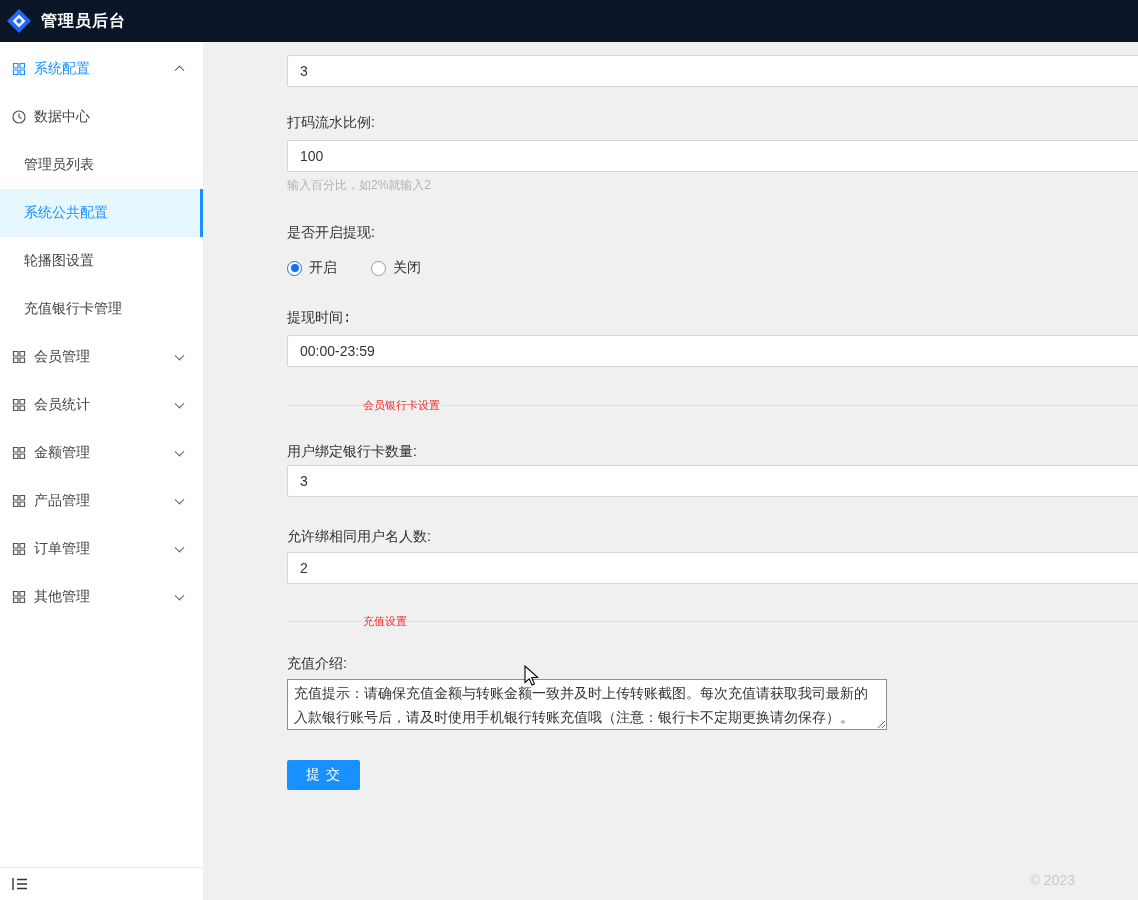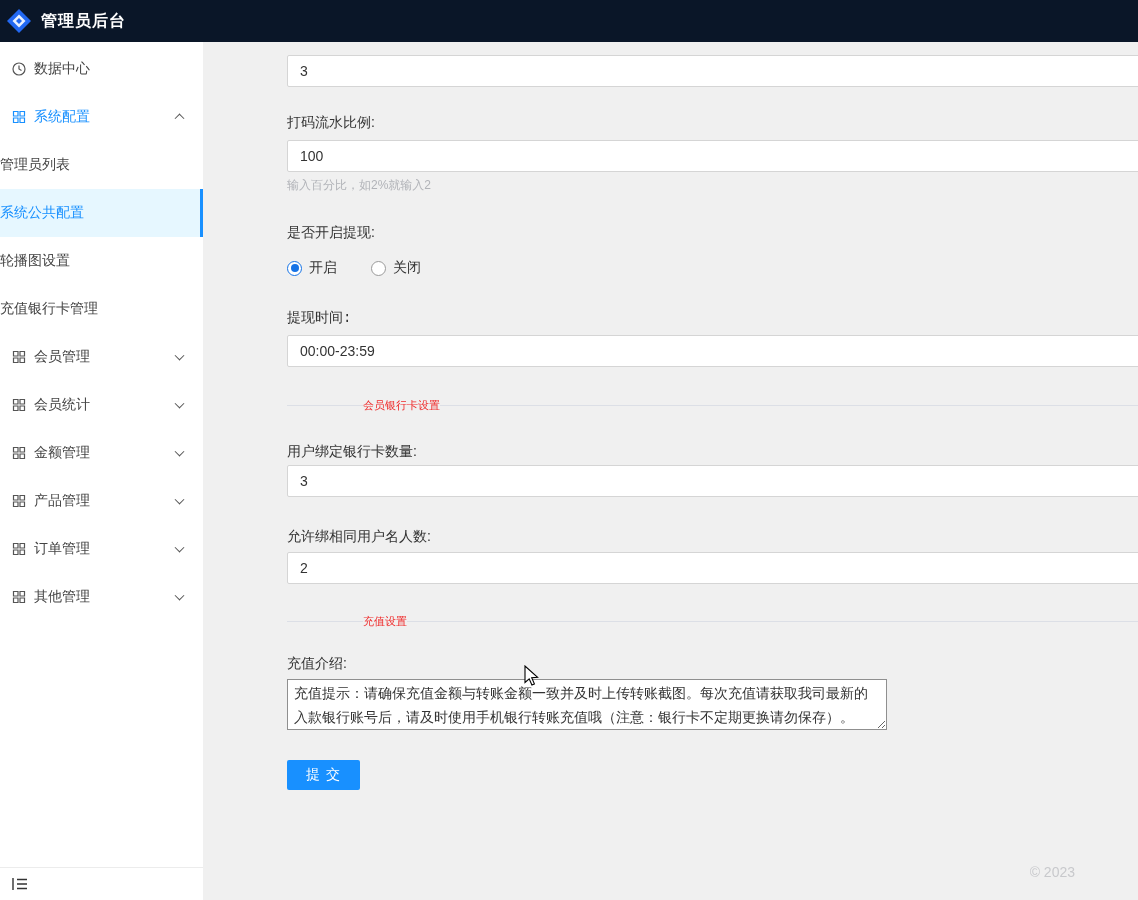--- a/index.html
+++ b/index.html
@@ -15,21 +15,21 @@
   
   .layout { display:flex; height:858px; }
 
   
   .sidebar { position:relative; width:203px; background:#fff; flex:0 0 203px; }
   .menu { padding-top:3px; }
   .item, .sub-item { position:relative; height:48px; display:flex; align-items:center;
     font-size:14px; color:#444; cursor:pointer; }
   .item { padding-left:12px; }
   .item .mi { width:14px; height:14px; display:inline-flex; margin-right:8px; color:#555; }
-  .sub-item { }
+  .sub-item { padding-left:24px; }
   .item.open { color:#1890ff; }
   .item.open .mi { color:#1890ff; }
   .sub-item.active { background:#e6f7ff; color:#1890ff; border-right:3px solid #1890ff; }
   .chev { position:absolute; right:20px; top:50%; width:7px; height:7px;
     border-right:1.5px solid #555; border-bottom:1.5px solid #555; }
   .chev.down { transform:translateY(-70%) rotate(45deg); }
   .chev.up { transform:translateY(-30%) rotate(-135deg); }
   .sidebar-footer { position:absolute; left:0; bottom:0; width:100%; height:33px;
     border-top:1px solid #ececec; display:flex; align-items:center; padding-left:12px; background:#fff; }
 
@@ -59,21 +59,21 @@
   .divider .dtext { color:#ef2b2b; font-size:11px; margin:0 0; }
 
   .ftextarea { display:block; width:600px; height:51px; background:#fff; border:1px solid #8f8f8f;
     font-size:14px; line-height:24px; color:#333; padding:1px 6px;
     font-family:"Liberation Sans","DejaVu Sans",sans-serif; resize:both; outline:none; }
 
   .submit-btn { margin-top:30px; display:inline-block; height:30px; padding:0 19px;
     background:#1890ff; color:#fff; font-size:14px; border:none; border-radius:2px;
     cursor:pointer; letter-spacing:1px; }
 
-  .copyright { position:absolute; right:63px; bottom:20px; color:#c8c9cc; font-size:14px; }
+  .copyright { position:absolute; right:63px; bottom:12px; color:#c8c9cc; font-size:14px; }
 
   .cursor { position:absolute; left:522px; top:665px; pointer-events:none; z-index:50; }
 </style>
 </head>
 <body>
 
 <div class="screen">
 
   <header class="topbar">
     <span class="logo">
@@ -84,38 +84,38 @@
       </svg>
     </span>
     <span class="apptitle">管理员后台</span>
   </header>
 
   <div class="layout">
 
     <aside class="sidebar">
       <nav class="menu">
 
+        <div class="item open">
+          <span class="mi">
+            <svg viewBox="0 0 14 14" width="14" height="14">
+                <path d="M1.5 1.5h4.5v4.5H1.5zM8 1.5h4.5v4.5H8zM1.5 8h4.5v4.5H1.5zM8 8h4.5v4.5H8z" fill="none" stroke="currentColor" stroke-width="1.2"></path>
+              </svg>
+          </span>
+          <span class="mt">系统配置</span>
+          <span class="chev up"></span>
+        </div>
+
         <div class="item">
           <span class="mi">
             <svg viewBox="0 0 14 14" width="14" height="14">
                 <circle cx="7" cy="7" r="6" fill="none" stroke="currentColor" stroke-width="1.2"></circle>
                 <path d="M7 3.5V7l2.5 1.5" fill="none" stroke="currentColor" stroke-width="1.2"></path>
               </svg>
           </span>
           <span class="mt">数据中心</span>
-        </div>
-
-        <div class="item open">
-          <span class="mi">
-            <svg viewBox="0 0 14 14" width="14" height="14">
-                <path d="M1.5 1.5h4.5v4.5H1.5zM8 1.5h4.5v4.5H8zM1.5 8h4.5v4.5H1.5zM8 8h4.5v4.5H8z" fill="none" stroke="currentColor" stroke-width="1.2"></path>
-              </svg>
-          </span>
-          <span class="mt">系统配置</span>
-          <span class="chev up"></span>
         </div>
 
         <div class="sub-item">
           <span>管理员列表</span>
         </div>
         <div class="sub-item active">
           <span>系统公共配置</span>
         </div>
         <div class="sub-item">
           <span>轮播图设置</span>

